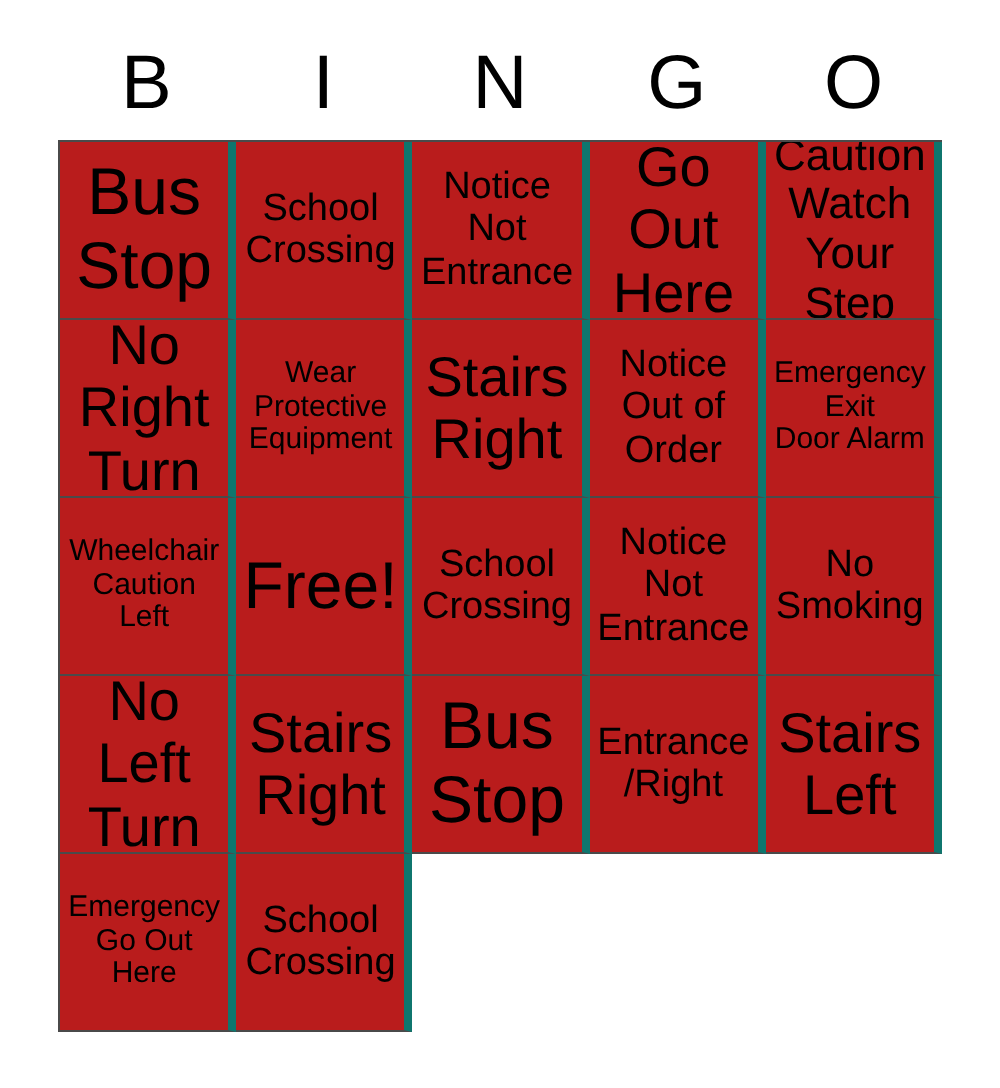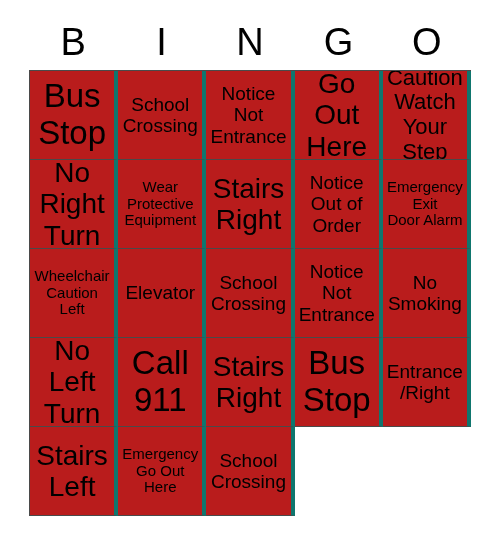--- a/index.html
+++ b/index.html
@@ -148,46 +148,42 @@
     <div class="cell fs-xs">
         <span class="cell-text">Emergency
 Exit
 Door Alarm</span>
       </div>
     <div class="cell fs-xs">
         <span class="cell-text">Wheelchair
 Caution
 Left</span>
       </div>
-    <div class="cell fs-md">
-        <span class="cell-text">Elevator</span>
+    <div class="cell fs-free">
+        <span class="cell-text">Free!</span>
       </div>
     <div class="cell fs-md">
         <span class="cell-text">School
 Crossing</span>
       </div>
 
     <div class="cell fs-md">
         <span class="cell-text">Notice
 Not
 Entrance</span>
       </div>
     <div class="cell fs-md">
         <span class="cell-text">No
 Smoking</span>
       </div>
     <div class="cell fs-xl">
         <span class="cell-text">No
 Left
 Turn</span>
       </div>
-    <div class="cell fs-xxl">
-        <span class="cell-text">Call
-911</span>
-      </div>
     <div class="cell fs-xl">
         <span class="cell-text">Stairs
 Right</span>
       </div>
 
     <div class="cell fs-xxl">
         <span class="cell-text">Bus
 Stop</span>
       </div>
     <div class="cell fs-md">

